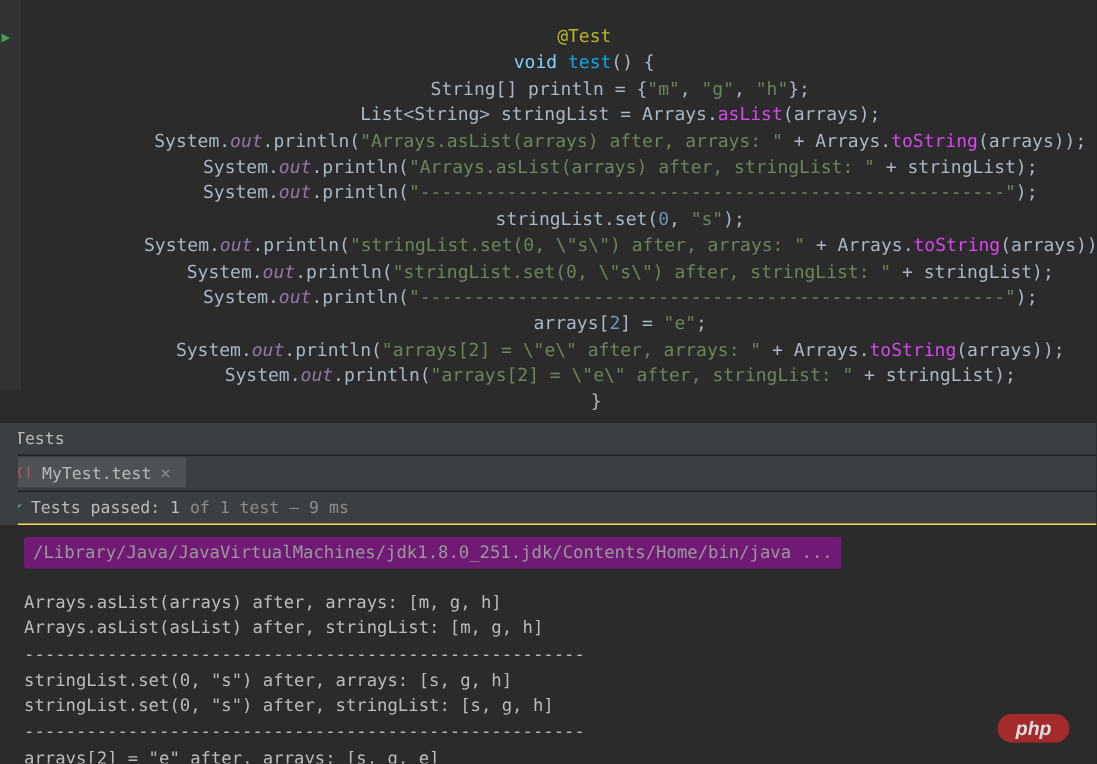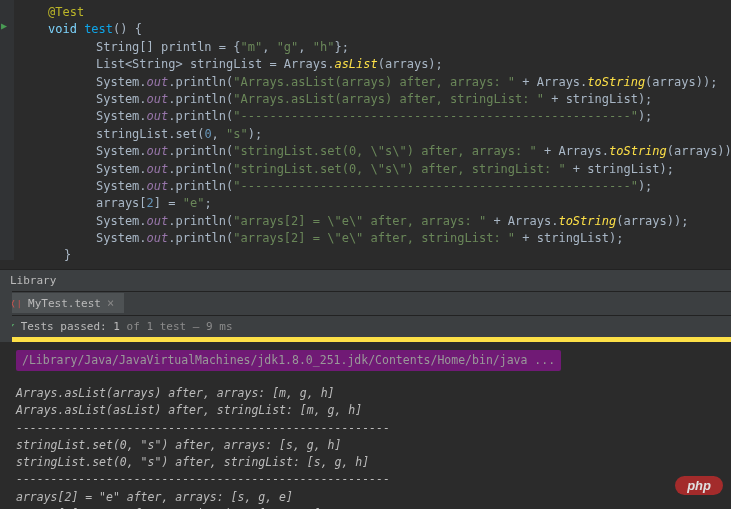--- a/index.html
+++ b/index.html
@@ -8,40 +8,41 @@
       height: 509px;
       background: #2b2b2b;
       font-family: 'Menlo', 'Consolas', monospace;
       font-size: 12px;
       overflow: hidden;
       color: #a9b7c6;
       position: relative;
     }
     .editor-area {
       background: #2b2b2b;
-      padding: 4px 0 4px 16px;
+      padding: 16px 0 4px 16px;
       line-height: 1.45;
+      text-align: center;
     }
     .gutter {
       position: absolute;
       left: 0;
       top: 0;
       width: 14px;
       height: 260px;
       background: #313335;
     }
     .code-line { white-space: pre; }
     .indent1 { padding-left: 32px; }
     .indent2 { padding-left: 48px; }
     .indent3 { padding-left: 80px; }
     .annotation { color: #bbb529; }
     .keyword { color: #7dd3fc; }
     .method { color: #0ea5e9; }
     .static-field { color: #9876aa; font-style: italic; }
-    .static-method { color: #fde047; font-style: italic; }
+    .static-method { color: #d946ef; }
     .string { color: #6a8759; }
     .number { color: #6897bb; }
     .plain { color: #a9b7c6; }
     .brace { color: #a9b7c6; }
     .breadcrumb {
       background: #3c3f41;
       padding: 4px 10px;
       font-size: 11px;
       color: #bbbbbb;
       border-top: 1px solid #222;
@@ -65,21 +66,21 @@
     }
     .tab-icon { color: #c75450; font-weight: bold; font-size: 10px; }
     .tab-close { color: #888; font-size: 12px; cursor: pointer; }
     .test-status {
       background: #3c3f41;
       padding: 4px 8px;
       font-size: 11px;
       display: flex;
       align-items: center;
       gap: 6px;
-      border-bottom: 5px solid #fde047;
+      border-bottom: 1px solid #fde047;
     }
     .left-strip {
       position: absolute;
       left: 0;
       width: 12px;
       background: #3c3f41;
       top: 288px;
       height: 221px;
     }
     .check-icon { color: #59a869; font-weight: bold; }
@@ -93,24 +94,24 @@
       position: relative;
     }
     .console-cmd {
       background: #701a75;
       color: #999;
       padding: 2px 6px;
       margin-bottom: 8px;
       display: inline-block;
       border-radius: 2px;
     }
-    .console-line { color: #bbbbbb; white-space: pre; font-style: italic; }
+    .console-line { color: #bbbbbb; white-space: pre; }
     .watermark {
       position: absolute;
-      right: 8px;
+      right: 18px;
       bottom: 14px;
       background: #b82c2c;
       color: #fff;
       padding: 2px 12px;
       border-radius: 12px;
       font-family: sans-serif;
       font-size: 13px;
       font-weight: bold;
       font-style: italic;
       opacity: 0.85;
@@ -142,21 +143,21 @@
   <div class="code-line indent3"><span class="plain">System.</span><span class="static-field">out</span><span class="plain">.println(</span><span class="string">"stringList.set(0, \"s\") after, arrays: "</span><span class="plain"> + Arrays.</span><span class="static-method">toString</span><span class="plain">(arrays));</span></div>
   <div class="code-line indent3"><span class="plain">System.</span><span class="static-field">out</span><span class="plain">.println(</span><span class="string">"stringList.set(0, \"s\") after, stringList: "</span><span class="plain"> + stringList);</span></div>
   <div class="code-line indent3"><span class="plain">System.</span><span class="static-field">out</span><span class="plain">.println(</span><span class="string">"------------------------------------------------------"</span><span class="plain">);</span></div>
   <div class="code-line indent3"><span class="plain">arrays[</span><span class="number">2</span><span class="plain">] = </span><span class="string">"e"</span><span class="plain">;</span></div>
   <div class="code-line indent3"><span class="plain">System.</span><span class="static-field">out</span><span class="plain">.println(</span><span class="string">"arrays[2] = \"e\" after, arrays: "</span><span class="plain"> + Arrays.</span><span class="static-method">toString</span><span class="plain">(arrays));</span></div>
   <div class="code-line indent3"><span class="plain">System.</span><span class="static-field">out</span><span class="plain">.println(</span><span class="string">"arrays[2] = \"e\" after, stringList: "</span><span class="plain"> + stringList);</span></div>
   <div class="code-line indent2"><span class="brace">}</span></div>
 </div>
 
 <div class="breadcrumb">
-  <span>Library</span>
+  <span>Tests</span>
 </div>
 
 <div class="tab-bar">
   <div class="tab">
     <span class="tab-icon">❬❘</span>
     <span>MyTest.test</span>
     <span class="tab-close">×</span>
   </div>
 </div>
 

